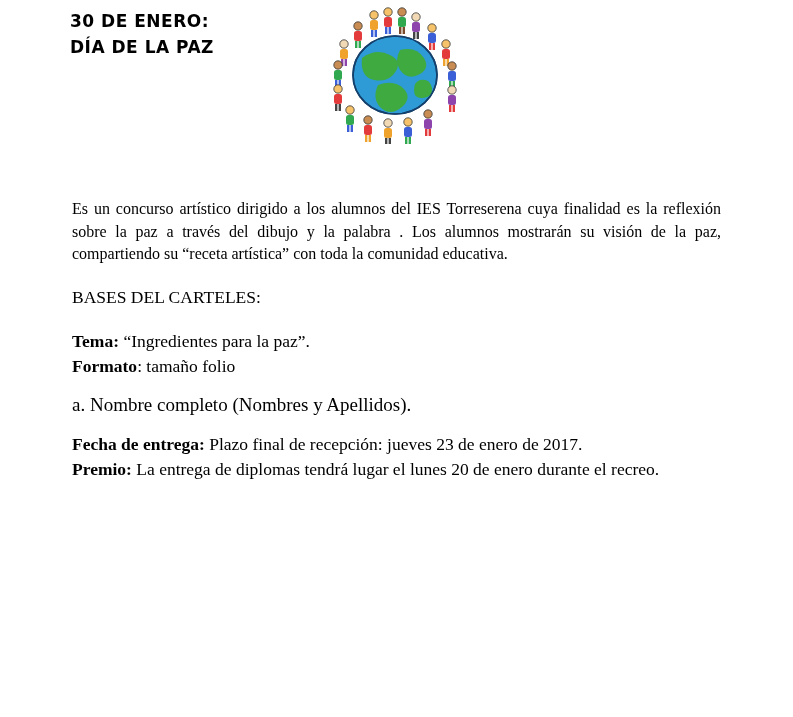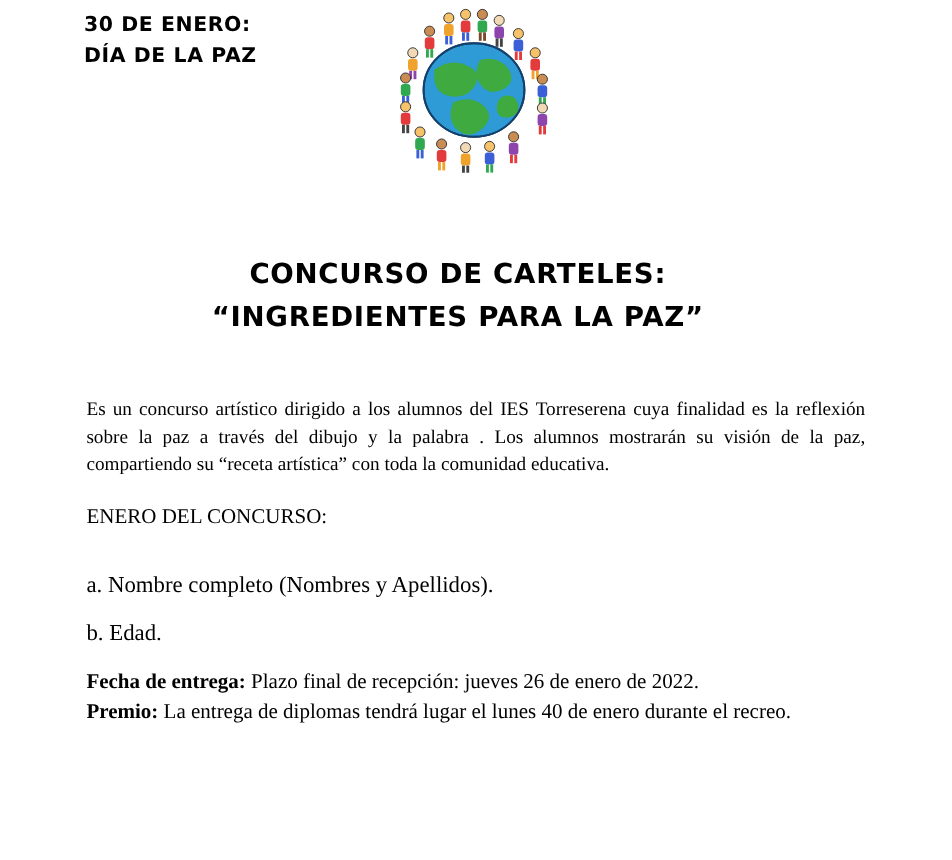--- a/index.html
+++ b/index.html
@@ -217,45 +217,46 @@
               <circle cx="0" cy="4" r="4.2" fill="#c98c52" stroke="#333" stroke-width="0.8"></circle>
               <rect x="-4" y="9" width="8" height="10" rx="2.5" fill="#8e44ad"></rect>
               <rect x="-3" y="19" width="2.4" height="7" fill="#e33b3b"></rect>
               <rect x="0.6" y="19" width="2.4" height="7" fill="#e33b3b"></rect>
             </g>
         </g>
       </svg>
     </div>
   </div>
 
-  <div class="main-title">
-    <span>CONCURSO DE CARTELES:</span>
-    <span class="l2">“INGREDIENTES PARA LA PAZ”</span>
-  </div>
 
   <div class="body-copy">
 
     <p class="para intro">Es un concurso artístico  dirigido a  los alumnos del IES Torreserena  cuya finalidad es la reflexión sobre la paz a través  del dibujo y la palabra . Los alumnos mostrarán su visión de la paz, compartiendo su “receta artística” con toda la comunidad educativa.</p>
 
     <div class="spacer-sm"></div>
 
-    <p class="line">ENERO DEL CONCURSO:</p>
+    <p class="line">BASES DEL CARTELES:</p>
 
     <div class="spacer-sm"></div>
 
-
+    <p class="line">
+      <span class="bold">Tema:</span><span> “Ingredientes para la paz”.</span>
+    </p>
+
+    <p class="line">
+      <span class="bold">Formato</span><span>: tamaño folio</span>
+    </p>
 
 
     <p class="list-item">a. Nombre completo (Nombres y Apellidos).</p>
-    <p class="list-item">b. Edad.</p>
 
     <div class="spacer-xs"></div>
 
     <p class="line">
-      <span class="bold">Fecha de entrega:</span><span> Plazo final de recepción: jueves 26 de enero de 2022.</span>
-    </p>
-
-    <p class="line">
-      <span class="bold">Premio:</span><span> La entrega de diplomas tendrá lugar el lunes 40 de enero durante el recreo.</span>
+      <span class="bold">Fecha de entrega:</span><span> Plazo final de recepción: jueves 23 de enero de 2017.</span>
+    </p>
+
+    <p class="line">
+      <span class="bold">Premio:</span><span> La entrega de diplomas tendrá lugar el lunes 20 de enero durante el recreo.</span>
     </p>
 
   </div>
 </div>
 
 </body></html>

